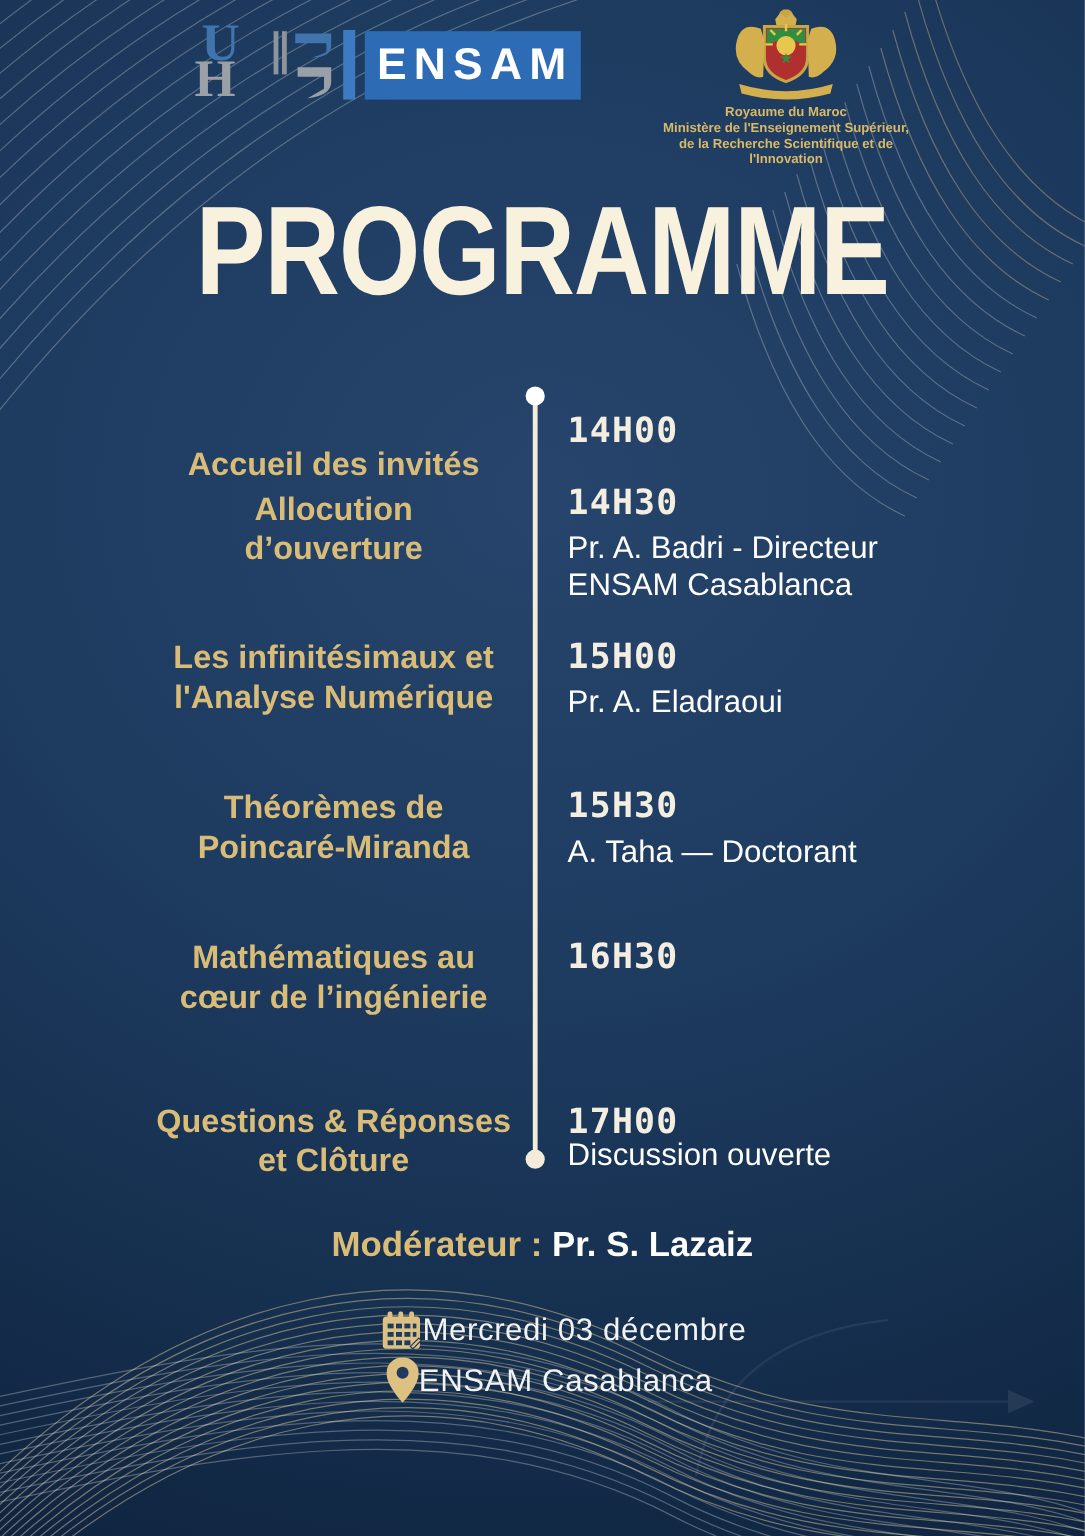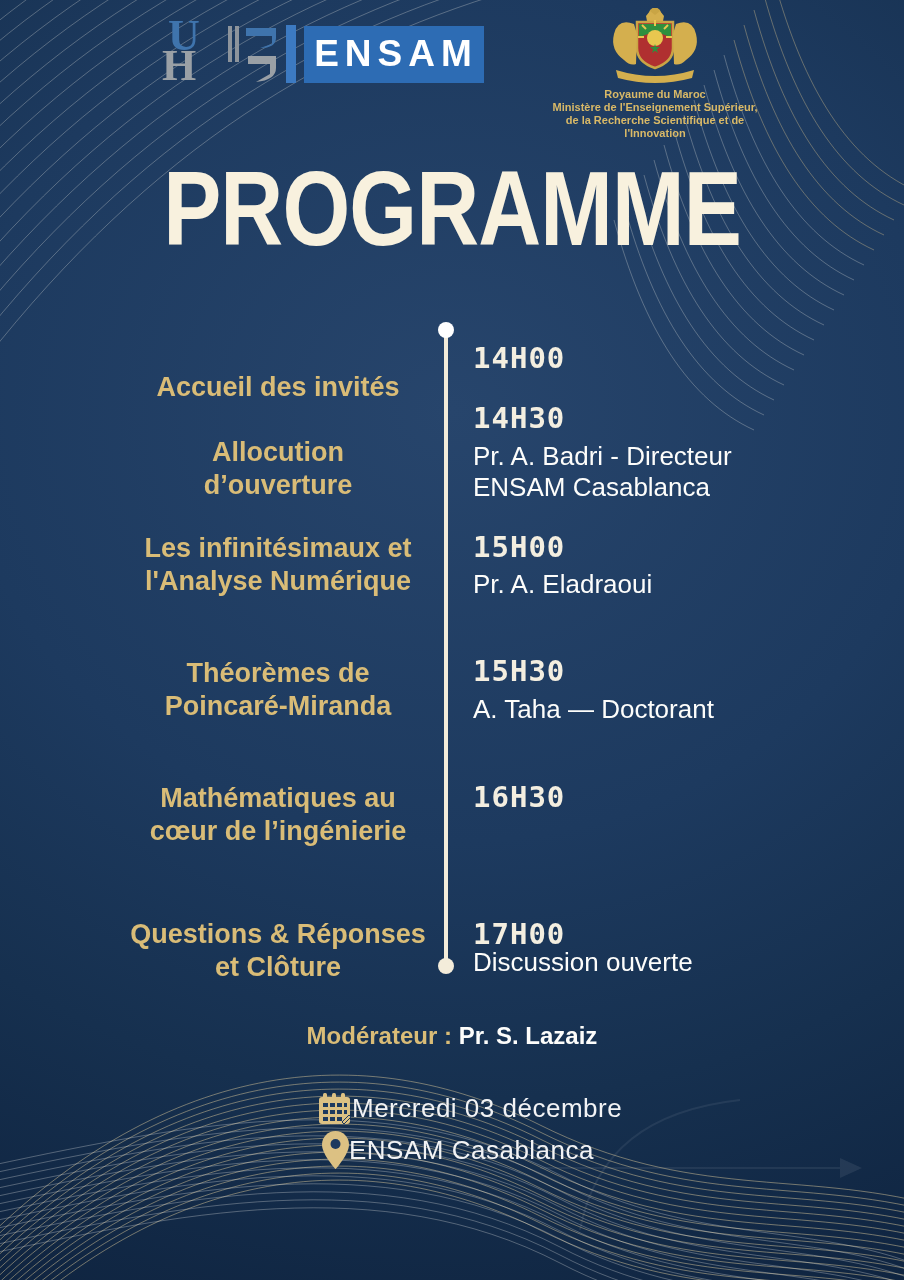--- a/index.html
+++ b/index.html
@@ -51,28 +51,28 @@
     left:473px;
     color:#f3eee0;font-family:"DejaVu Sans Mono",monospace;font-weight:700;font-size:29px;
     letter-spacing:1px;
   }
   .session-speaker{
     left:473px;
     color:#fdfdfb;font-weight:400;font-size:26px;line-height:31px;
     white-space:pre-line;
   }
   #title-1{top:344px;margin-top:27px;} #time-1{top:341px;}
-  #title-2{top:436px;} #time-2{top:401px;} #speaker-2{top:441px;}
+  #title-2{top:408px;} #time-2{top:401px;} #speaker-2{top:441px;}
   #title-3{top:532px;} #time-3{top:530px;} #speaker-3{top:569px;}
   #title-4{top:657px;} #time-4{top:654px;} #speaker-4{top:694px;}
   #title-5{top:782px;} #time-5{top:780px;} #speaker-5{top:817px;}
   #title-6{top:918px;} #time-6{top:917px;} #speaker-6{top:947px;}
 
   
-  #moderator-line{left:0;top:1022px;width:904px;text-align:center;font-weight:700;font-size:24px;}
+  #moderator-line{left:0;top:1022px;width:904px;text-align:center;font-weight:700;font-size:29px;}
   #moderator-label{color:#d9bc77;}
   #moderator-name{color:#fdfdfb;}
   .footer-row{display:flex;align-items:center;}
   #date-row{left:318px;top:1092px;}
   #location-row{left:322px;top:1131px;}
   .footer-text{color:#f2f3f5;font-size:26px;font-weight:400;letter-spacing:0.5px;}
 
   
   .deco{pointer-events:none;}
 </style>

